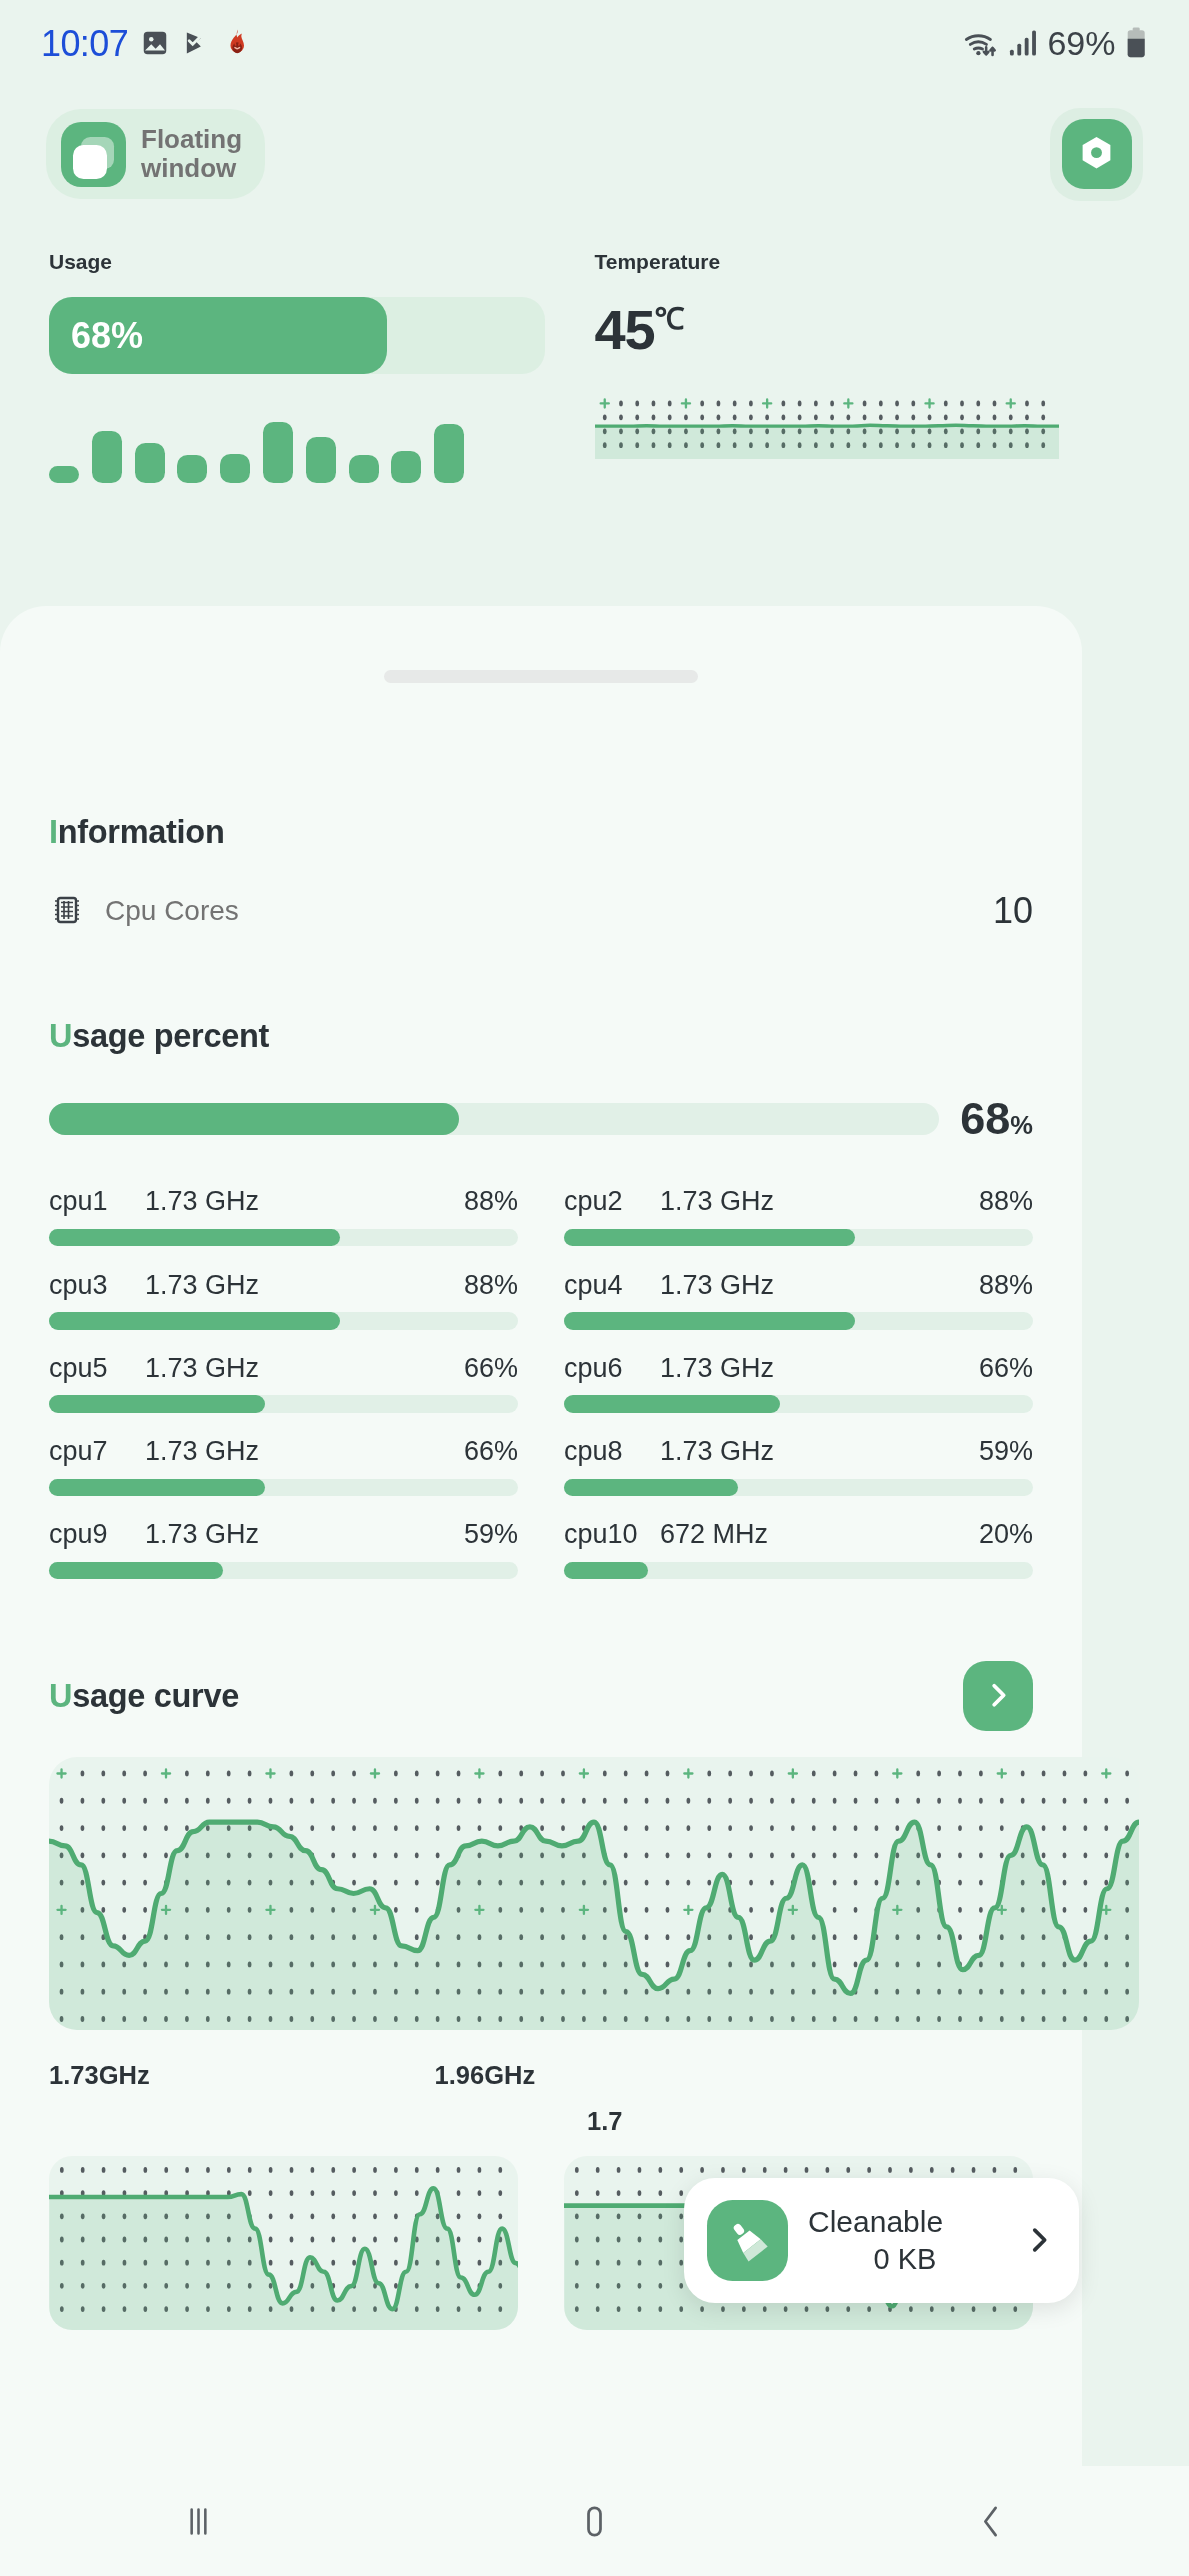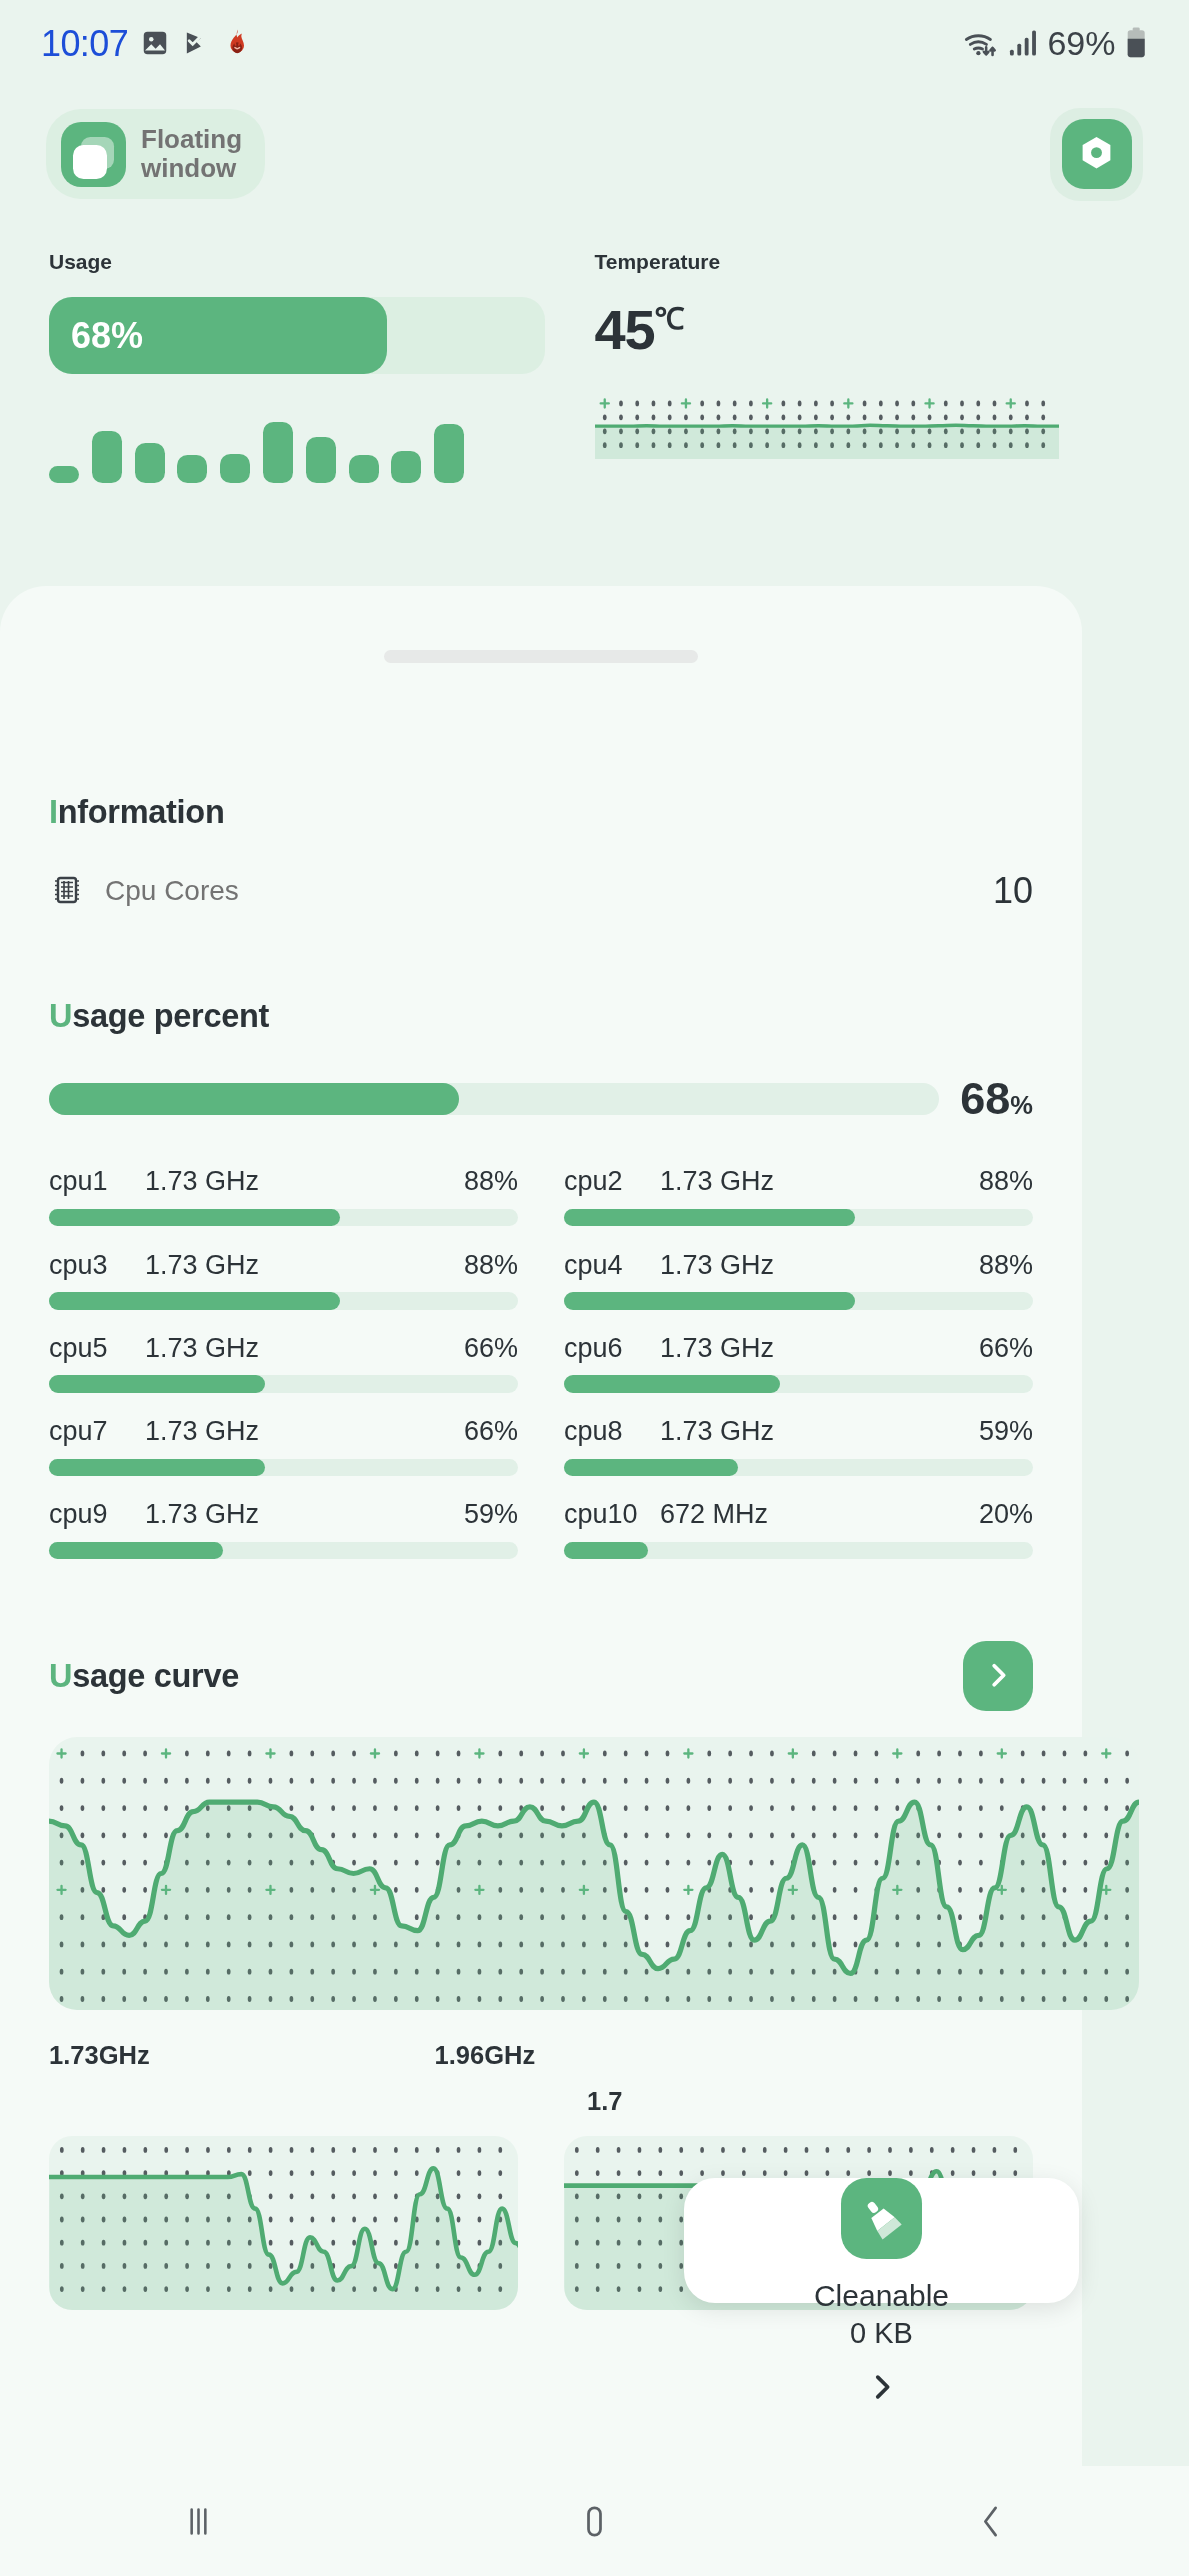--- a/index.html
+++ b/index.html
@@ -71,21 +71,21 @@
   }
   .usage-fill span{ font-size:36px; font-weight:700; color:#fff; }
   .minibars{ display:flex; align-items:flex-end; gap:12.8px; height:70px; margin-top:39px;}
   .minibars i{ display:block; width:30px; background:#5cb57f; border-radius:10.5px;}
   .temp-val{ font-size:56px; font-weight:700; color:#2c3338; letter-spacing:-1.2px;}
   .temp-val sup{ font-size:30px; vertical-align:super; font-weight:700;}
   .temp-chart{ margin-top:32.5px; width:464px; height:64px; position:relative;}
 
   
   .sheet{
-    position:absolute; top:586px; left:0; width:1082px; height:1881px;
+    position:absolute; top:606px; left:0; width:1082px; height:1881px;
     background:#f5faf7; border-radius:46px 46px 0 0;
   }
   .handle{
     width:314px; height:12.8px; border-radius:7px; background:#e7e9e8;
     margin:64px auto 0;
   }
   .sheet-body{ padding:0 49px; }
 
   .sec-title{
     font-size:32.5px; font-weight:700; color:#2c3338; letter-spacing:-0.3px;
@@ -141,21 +141,21 @@
   .mini-charts{ display:flex; gap:46px; margin-top:20px; }
   .mini-chart{
     width:522px; height:174px; background:#e9f4ee; border-radius:23px;
     position:relative; overflow:hidden;
   }
 
   
   .cleanable{
     position:absolute; left:684px; top:2178px; width:395px; height:125px;
     background:#fff; border-radius:31px; display:flex; align-items:center;
-    gap:20px; padding:0 23px; box-shadow:0 5.8px 23px rgba(0,0,0,.10);flex-direction:column;
+    gap:20px; padding:0 23px; box-shadow:0 5.8px 23px rgba(0,0,0,.10);
   }
   .clean-icon{
     width:81px; height:81px; border-radius:25.5px; background:#5cb57f; flex:none;
     display:flex; align-items:center; justify-content:center;
   }
   .clean-txt{ flex:1; }
   .clean-title{ font-size:30px; font-weight:400; color:#2c3338; }
   .clean-sub{ font-size:29px; color:#2c3338; margin-top:3.5px;text-align:center;}
 
   

